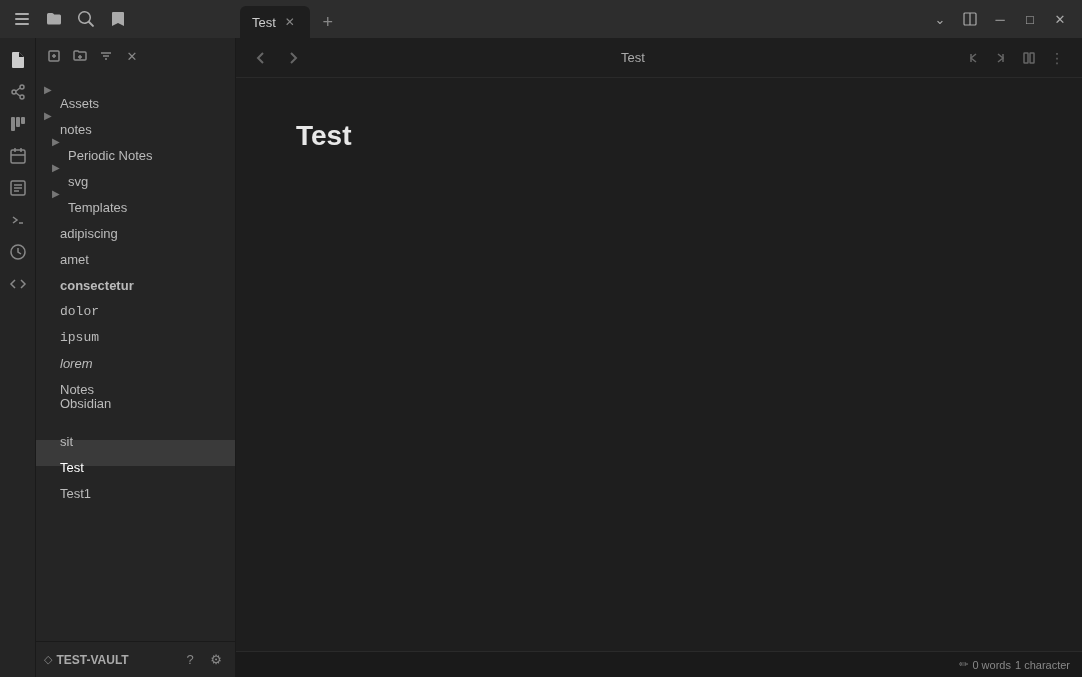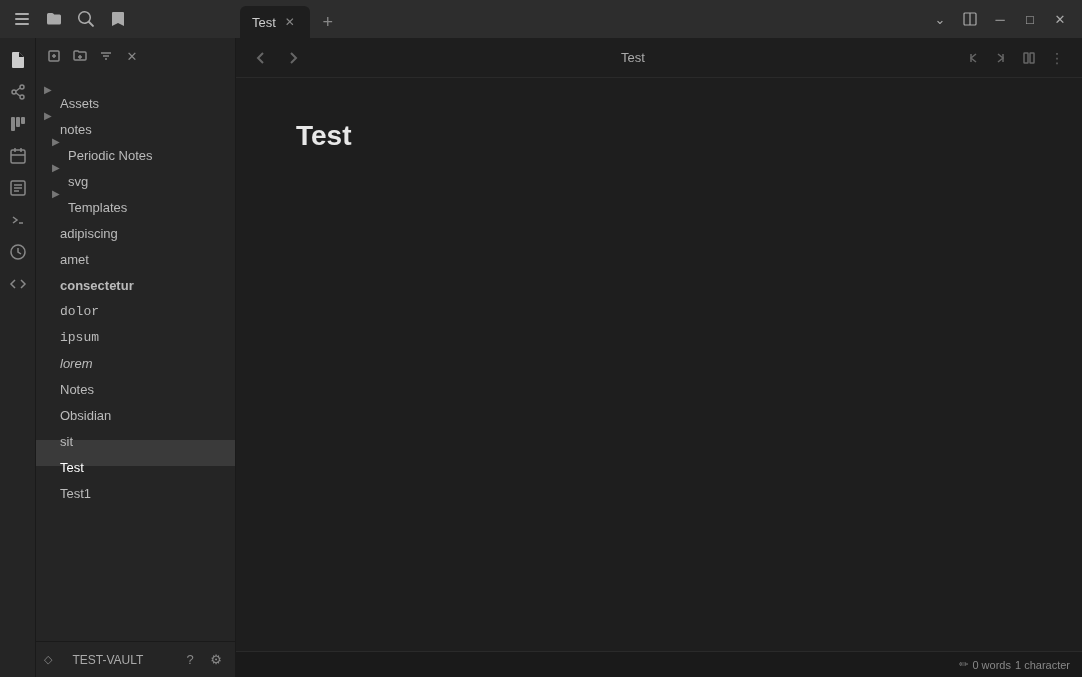--- a/index.html
+++ b/index.html
@@ -205,22 +205,21 @@
       flex-shrink: 0;
     }
     .vault-icon-small {
       font-size: 11px;
       color: #888;
     }
     .vault-name {
       flex: 1;
       font-size: 12px;
       color: #aaa;
-      font-weight: 400;
-      margin-left: 16px;
+      font-weight: 700;
     }
     .vault-btn {
       width: 22px;
       height: 22px;
       display: flex;
       align-items: center;
       justify-content: center;
       cursor: pointer;
       border-radius: 3px;
       color: #888;
@@ -491,21 +490,21 @@
       </div>
       <div class="tree-item" style="padding-left: 24px; font-family: Liberation Mono, monospace;">
         <span class="tree-item-label">ipsum</span>
       </div>
       <div class="tree-item" style="padding-left: 24px; font-style: italic;">
         <span class="tree-item-label">lorem</span>
       </div>
       <div class="tree-item" style="padding-left: 24px;">
         <span class="tree-item-label">Notes</span>
       </div>
-      <div class="tree-item" style="padding-left: 24px;">
+      <div class="tree-item" style="padding-left: 24px; align-items: flex-end;">
         <span class="tree-item-label">Obsidian</span>
       </div>
       <div class="tree-item" style="padding-left: 24px;">
         <span class="tree-item-label">sit</span>
       </div>
       <div class="tree-item active" style="padding-left: 24px;">
         <span class="tree-item-label">Test</span>
       </div>
       <div class="tree-item" style="padding-left: 24px;">
         <span class="tree-item-label">Test1</span>

